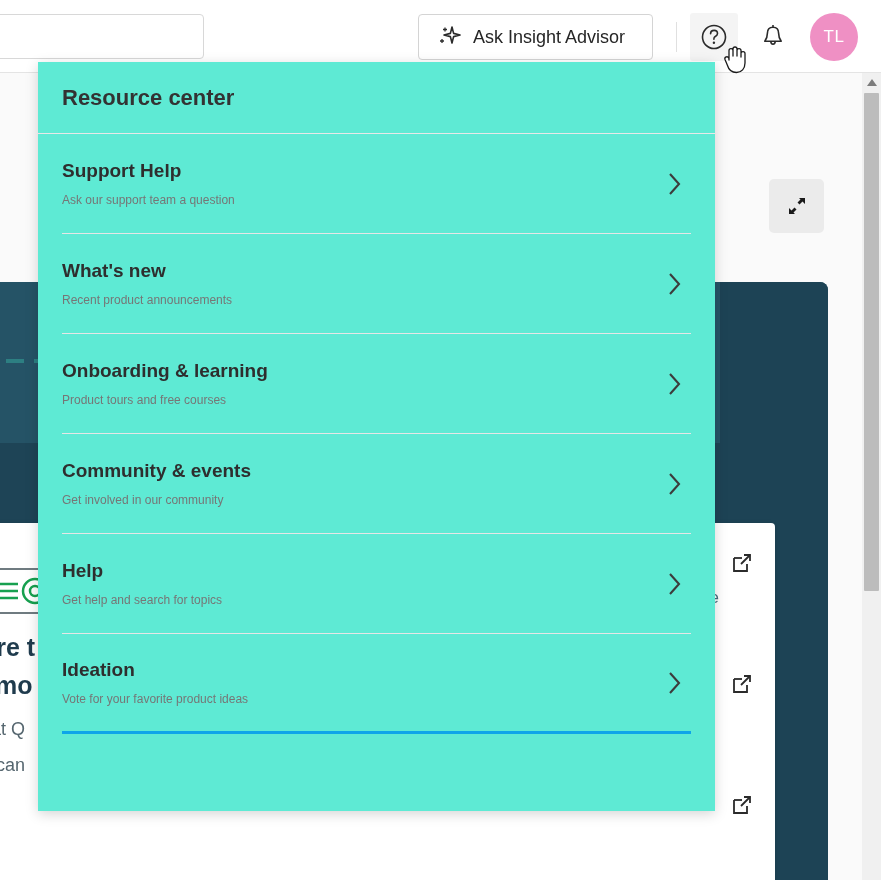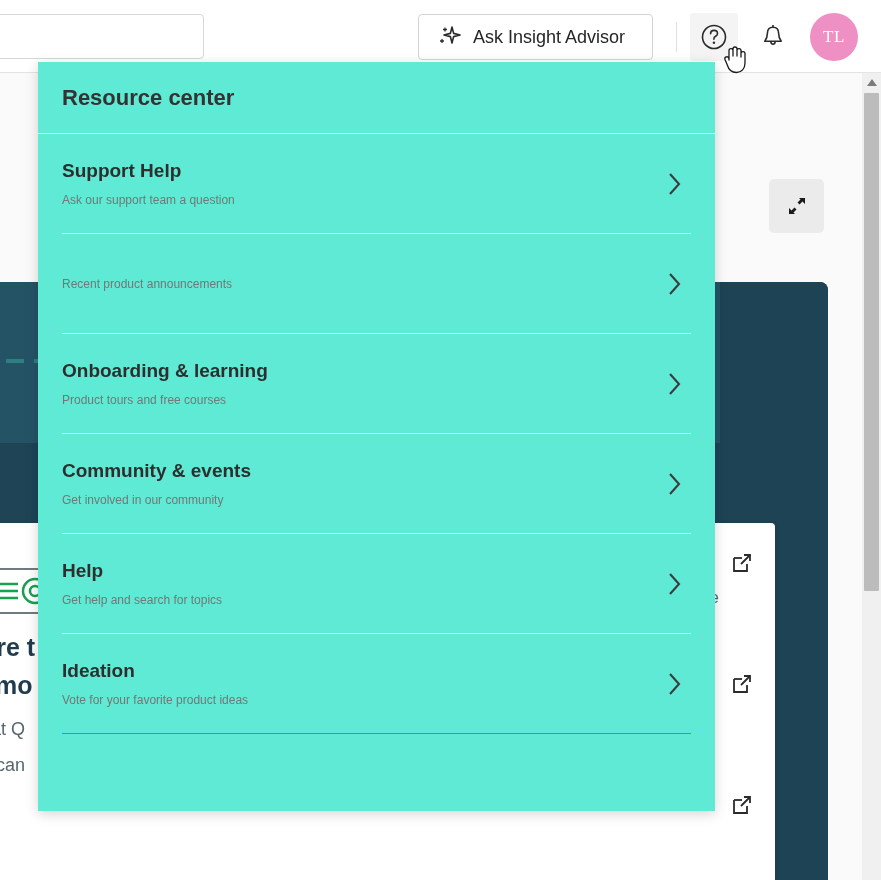--- a/index.html
+++ b/index.html
@@ -80,21 +80,20 @@
     position: absolute;
     left: 810px; top: 13px;
     width: 48px; height: 48px;
     border-radius: 50%;
     background: #ef90c4;
     color: #ffffff;
     display: flex; align-items: center; justify-content: center;
     font-size: 17px;
     letter-spacing: 0.5px;
     cursor: pointer;
-    font-family: Liberation Serif, serif;
   }
 
   
   .cursor-hand {
     position: absolute;
     left: 722px; top: 44px;
     width: 24px; height: 30px;
     z-index: 40;
     pointer-events: none;
   }
@@ -313,21 +312,21 @@
 
   .menu-item {
     position: relative;
     height: 100px;
     display: flex;
     flex-direction: column;
     justify-content: center;
     border-bottom: 1px solid #e6e6e6;
     cursor: pointer;
   }
-  .menu-item:last-child { border-bottom: 1px solid #0ea5e9; }
+  .menu-item:last-child { border-bottom: 3px solid #0ea5e9; }
 
   .menu-item .mi-title {
     font-size: 19px;
     font-weight: 700;
     color: #2e2e2e;
     margin-bottom: 11px;
   }
   .menu-item .mi-desc {
     font-size: 12px;
     color: #767676;
@@ -439,20 +438,21 @@
         <div class="mi-title">Support Help</div>
         <div class="mi-desc">Ask our support team a question</div>
         <span class="chevron">
           <svg width="16" height="26" viewBox="0 0 16 26">
             <path d="M3 3 L12 13 L3 23" fill="none" stroke="#3c3c3c" stroke-width="2.1"></path>
           </svg>
         </span>
       </div>
 
       <div class="menu-item">
+        <div class="mi-title">What's new</div>
         <div class="mi-desc">Recent product announcements</div>
         <span class="chevron">
           <svg width="16" height="26" viewBox="0 0 16 26">
             <path d="M3 3 L12 13 L3 23" fill="none" stroke="#3c3c3c" stroke-width="2.1"></path>
           </svg>
         </span>
       </div>
 
       <div class="menu-item">
         <div class="mi-title">Onboarding &amp; learning</div>

